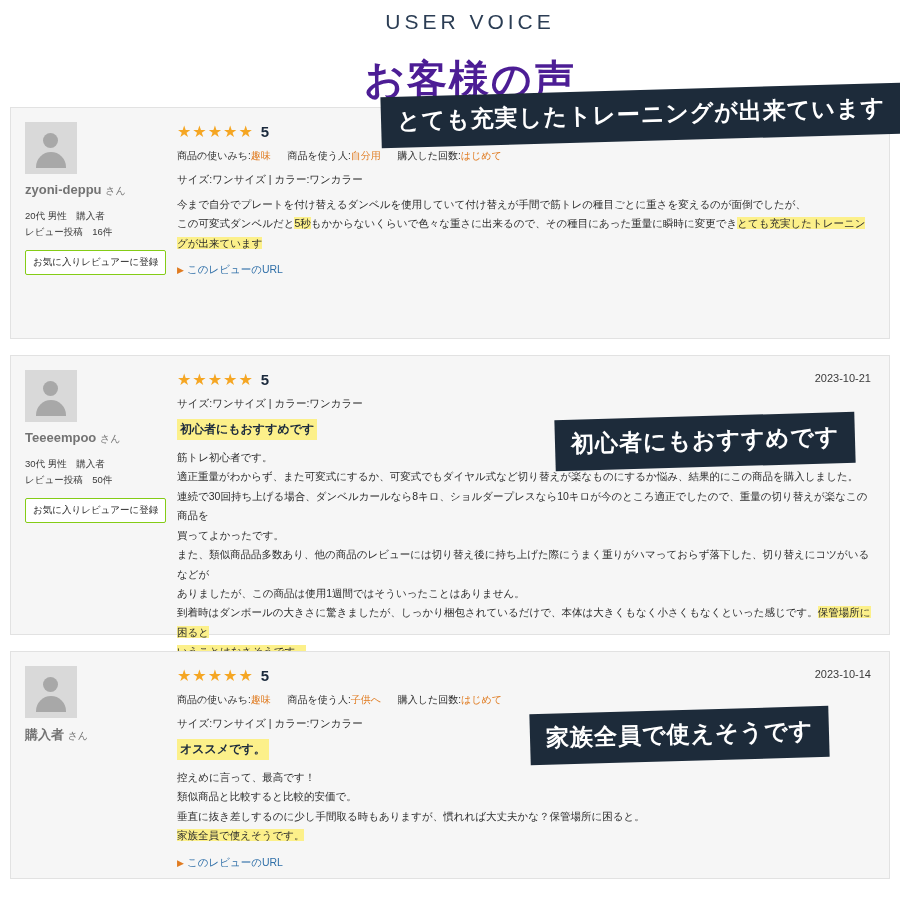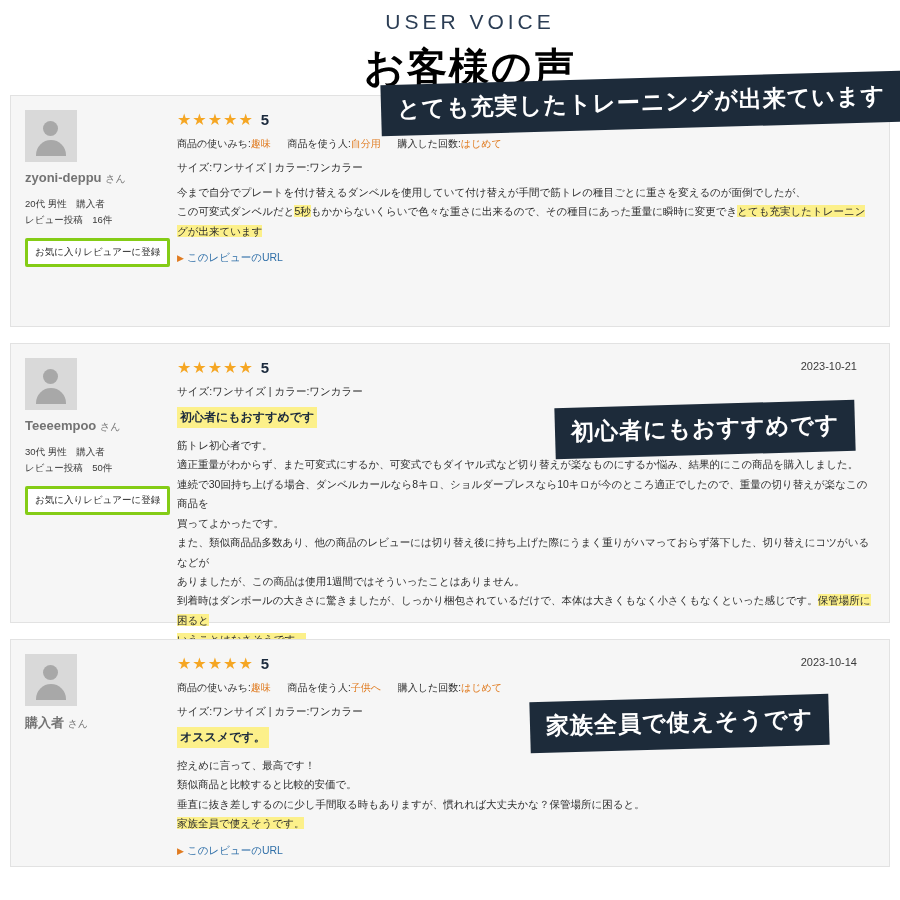--- a/index.html
+++ b/index.html
@@ -25,23 +25,23 @@
   }
   .header .eyebrow {
     font-size: 21px;
     letter-spacing: 4px;
     color: #2b3d54;
     font-weight: 400;
   }
   .header .title {
     font-size: 40px;
     font-weight: 700;
-    color: #000000;
+    color: #4c1d95;
     letter-spacing: 2px;
-    margin-top: 6px;
+    margin-top: 18px;
   }
 
   
   .card {
     position: relative;
     margin: 0 10px 16px 10px;
     background: #f6f6f6;
     border: 1px solid #e2e2e2;
     display: flex;
     padding: 14px 16px 14px 14px;
@@ -83,21 +83,21 @@
     font-weight: 400;
   }
   .reviewer-meta {
     font-size: 9.5px;
     color: #3a3a3a;
     line-height: 1.7;
     margin-bottom: 10px;
   }
   .fav-button {
     display: inline-block;
-    border: 3px solid #84cc16;
+    border: 1px solid #84cc16;
     background: #fff;
     font-size: 9.5px;
     color: #2a2a2a;
     padding: 5px 7px;
     border-radius: 2px;
     white-space: nowrap;
   }
 
   .card-right {
     flex: 1 1 auto;
@@ -115,21 +115,21 @@
     font-size: 16px;
     letter-spacing: 1px;
   }
   .rating-num {
     font-size: 15px;
     font-weight: 700;
     color: #1b2a3d;
   }
   .date {
     position: absolute;
-    right: 16px;
+    right: 2px;
     top: 2px;
     font-size: 11px;
     color: #3a3a3a;
   }
 
   .attrs {
     font-size: 10px;
     color: #2c2c2c;
     margin-bottom: 10px;
   }

